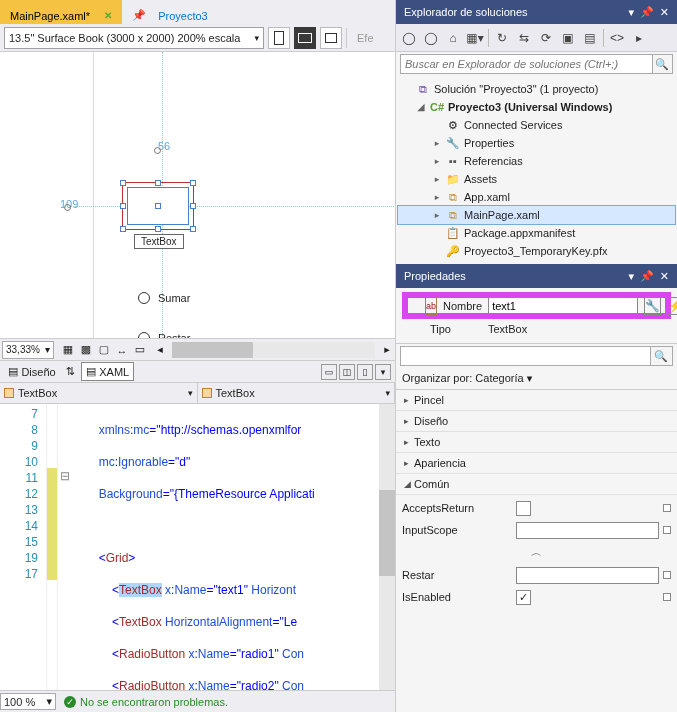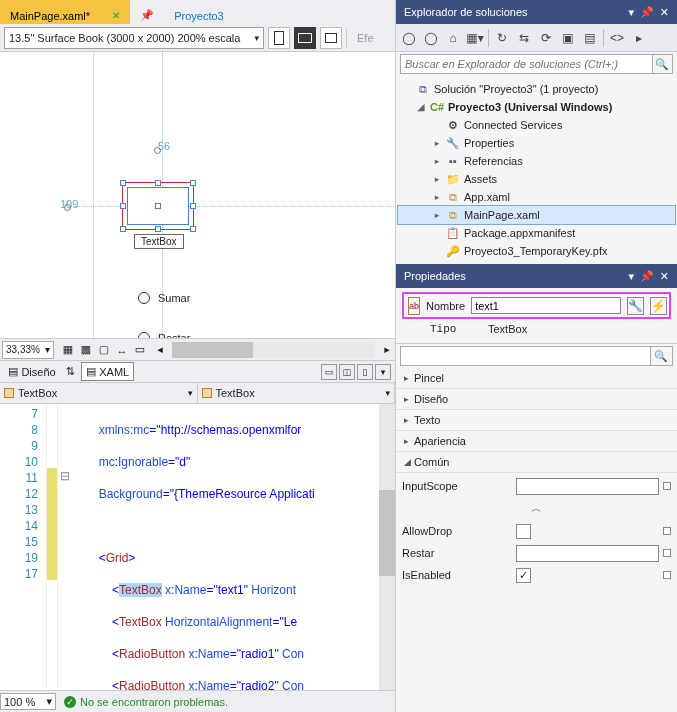--- a/index.html
+++ b/index.html
@@ -2,21 +2,21 @@
 <html><head>
 <meta charset="utf-8">
 <style>
 * { box-sizing: border-box; margin: 0; padding: 0; font-family: "Segoe UI", Tahoma, sans-serif; }
 body { width: 677px; height: 712px; background: #eeeef2; font-size: 11px; color: #1e1e1e; overflow: hidden; display: flex; }
 .left-pane { width: 396px; display: flex; flex-direction: column; border-right: 1px solid #ccc; }
 .right-pane { width: 281px; display: flex; flex-direction: column; background: #f5f5f5; }
 
 
 .tab-bar { height: 24px; display: flex; background: #eeeef2; }
-.tab { height: 40px; padding: 4px 10px 13px 10px; font-size: 11px; display: flex; align-items: center; gap: 20px; cursor: pointer; }
+.tab { height: 40px; padding: 4px 10px 13px 10px; font-size: 11px; display: flex; align-items: center; gap: 12px; cursor: pointer; }
 .tab.active { background: #f5c341; color: #000; }
 .tab.active .close-x { font-weight: bold; }
 .tab.inactive { background: #eeeef2; color: #0078d7; }
 .tab .pin { color: #555; }
 .tab .close-x { margin-left:2px; color:#5a3; font-size:10px; }
 
 
 .designer-toolbar { height: 28px; background: #eeeef2; border-bottom: 1px solid #ccc; display: flex; align-items: center; padding: 0 4px; gap: 4px; }
 .device-combo { flex: 0 0 260px; height: 22px; border: 1px solid #a0a0a0; background: #fff; font-size: 11px; padding: 2px 4px; display:flex; align-items:center; justify-content:space-between;}
 .device-combo .chev { font-size:9px; }
@@ -106,27 +106,27 @@
 .tree-row .exp{width:10px;text-align:center;color:#666;font-size:9px;}
 .tree-row .ico{width:14px;text-align:center;}
 .tree-row.sel { background:#d6e8ff; outline:1px solid #7aaad6;}
 .indent1{padding-left:18px;} .indent2{padding-left:34px;}
 .bold{font-weight:bold;}
 .ico-sol{color:#6e4fa3;} .ico-cs{color:#5aa02c;} .ico-fold{color:#dcb67a;} .ico-ref{color:#555;} .ico-xml{color:#c7923e;} .ico-key{color:#c7923e;}
 
 
 .props { flex:1; display:flex; flex-direction:column; background:#f5f5f5; overflow:hidden;}
 .props-head { padding:4px 6px; border-bottom:1px solid #ccc; }
-.props-name-row { display:flex; align-items:center; gap:6px; border:2px solid #d946ef; padding:3px 4px; height:27px;}
+.props-name-row { display:flex; align-items:center; gap:6px; border:6px solid #d946ef; padding:3px 17px; height:27px;}
 .props-name-row .icn{width:18px;height:18px;border:1px solid #a08050;display:flex;align-items:center;justify-content:center;color:#a31515;font-size:9px;}
 .props-name-row label{width:52px;}
 .props-name-row input{flex:1;border:1px solid #888;height:17px;padding:0 3px;font-size:11px;}
 .props-name-row .tool{width:18px;height:18px;border:1px solid #888;display:flex;align-items:center;justify-content:center;font-size:12px;}
 .props-type-row{display:flex;gap:6px;padding:4px 4px 4px 28px;}
-.props-type-row label{width:52px;font-family:Liberation Mono, monospace;}
+.props-type-row label{width:52px;}
 .props-filter{display:flex;padding:2px 4px;}
 .props-filter input{flex:1;border:1px solid #aaa;height:20px;}
 .props-filter .mag{width:22px;border:1px solid #aaa;border-left:none;display:flex;align-items:center;justify-content:center;}
 .props-org{padding:4px 6px;border-bottom:1px solid #ccc;}
 .cat-row{display:flex;align-items:center;padding:4px 8px;border-bottom:1px solid #e0e0e0;cursor:pointer;}
 .cat-row .exp{width:10px;font-size:9px;color:#555;}
 .prop-list{padding:2px 0;}
 .prop-row{display:flex;align-items:center;height:22px;padding:0 6px;gap:4px;}
 .prop-row label{width:110px;}
 .prop-row .val{flex:1;}
@@ -425,20 +425,21 @@
       </div>
       <div class="props-type-row">
         <label>Tipo</label>
         <span>TextBox</span>
       </div>
     </div>
     <div class="props-filter">
       <input style="">
       <div class="mag">🔍</div>
     </div>
+    <div class="props-org">Organizar por: Categoría ▾</div>
     <div class="cat-row">
         <span class="exp">▸</span>
         <span>Pincel</span>
       </div>
     <div class="cat-row">
         <span class="exp">▸</span>
         <span>Diseño</span>
       </div>
     <div class="cat-row">
         <span class="exp">▸</span>
@@ -446,33 +447,33 @@
       </div>
     <div class="cat-row">
         <span class="exp">▸</span>
         <span>Apariencia</span>
       </div>
     <div class="cat-row">
         <span class="exp">◢</span>
         <span>Común</span>
       </div>
     <div class="prop-list">
+      <div class="prop-row">
+          <label>AcceptsReturn</label>
+          <div class="val">
+            <div class="chk"></div>
+          </div>
+          <span class="marker hollow"></span>
+        </div>
       <div class="prop-row">
           <label>InputScope</label>
           <div class="val"><input type="text" style=""></div>
           <span class="marker hollow"></span>
         </div>
       <div class="expand-chev">︿</div>
-      <div class="prop-row">
-          <label>AllowDrop</label>
-          <div class="val">
-            <div class="chk"></div>
-          </div>
-          <span class="marker hollow"></span>
-        </div>
       <div class="prop-row">
           <label>Restar</label>
           <div class="val"><input type="text" style=""></div>
           <span class="marker hollow"></span>
         </div>
       <div class="prop-row">
           <label>IsEnabled</label>
           <div class="val">
             <div class="chk">✓</div>
           </div>

